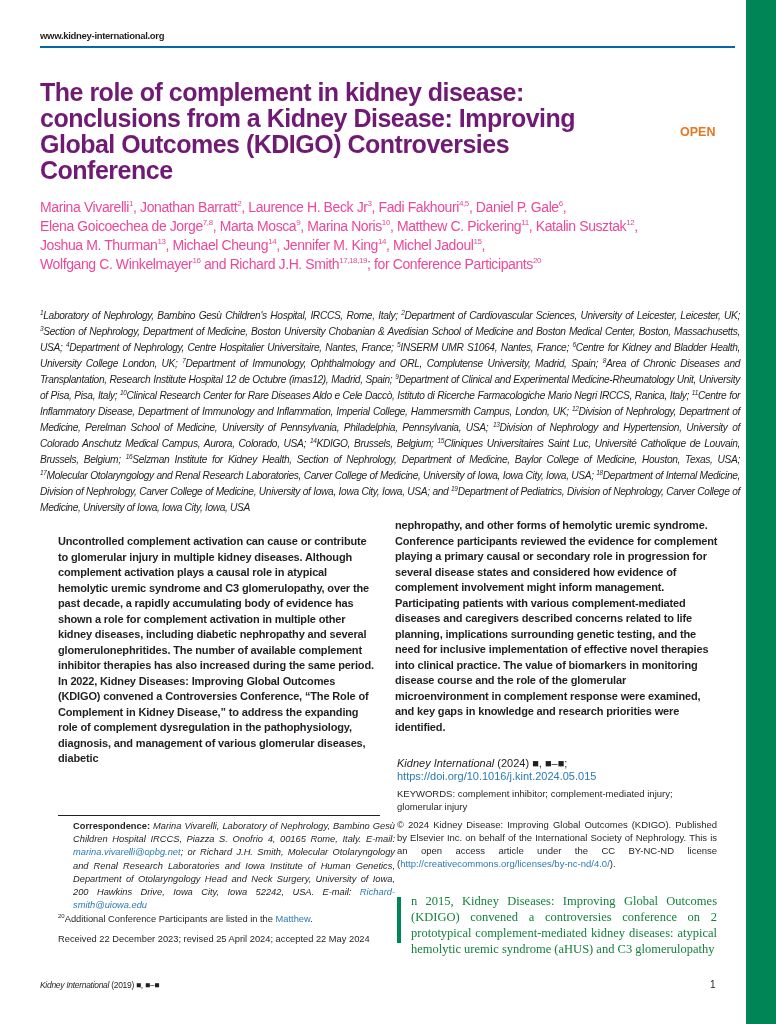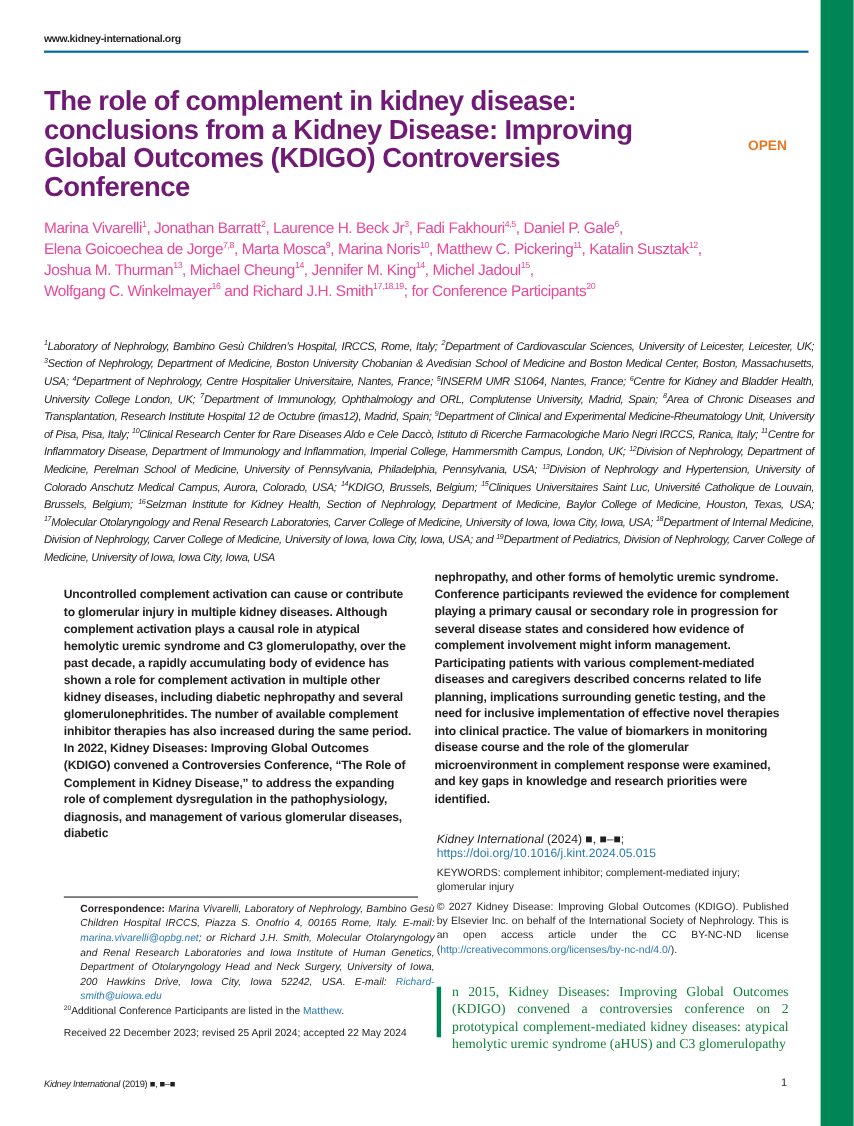--- a/index.html
+++ b/index.html
@@ -62,21 +62,21 @@
 <div class="abstract-col abstract-left">Uncontrolled complement activation can cause or contribute to glomerular injury in multiple kidney diseases. Although complement activation plays a causal role in atypical hemolytic uremic syndrome and C3 glomerulopathy, over the past decade, a rapidly accumulating body of evidence has shown a role for complement activation in multiple other kidney diseases, including diabetic nephropathy and several glomerulonephritides. The number of available complement inhibitor therapies has also increased during the same period. In 2022, Kidney Diseases: Improving Global Outcomes (KDIGO) convened a Controversies Conference, “The Role of Complement in Kidney Disease,” to address the expanding role of complement dysregulation in the pathophysiology, diagnosis, and management of various glomerular diseases, diabetic</div>
 <div class="abstract-col abstract-right">nephropathy, and other forms of hemolytic uremic syndrome. Conference participants reviewed the evidence for complement playing a primary causal or secondary role in progression for several disease states and considered how evidence of complement involvement might inform management. Participating patients with various complement-mediated diseases and caregivers described concerns related to life planning, implications surrounding genetic testing, and the need for inclusive implementation of effective novel therapies into clinical practice. The value of biomarkers in monitoring disease course and the role of the glomerular microenvironment in complement response were examined, and key gaps in knowledge and research priorities were identified.</div>
 
 <div class="citation">
   <span class="journal">Kidney International</span><span> (2024) ■, ■–■; </span><span class="link">https://doi.org/10.1016/j.kint.2024.05.015</span>
 </div>
 
 <div class="keywords">KEYWORDS: complement inhibitor; complement-mediated injury; glomerular injury</div>
 
 <div class="copyright">
-  <span>© 2027 Kidney Disease: Improving Global Outcomes (KDIGO). Published by Elsevier Inc. on behalf of the International Society of Nephrology. This is an open access article under the CC BY-NC-ND license (</span><span class="link">http://creativecommons.org/licenses/by-nc-nd/4.0/</span><span>).</span>
+  <span>© 2024 Kidney Disease: Improving Global Outcomes (KDIGO). Published by Elsevier Inc. on behalf of the International Society of Nephrology. This is an open access article under the CC BY-NC-ND license (</span><span class="link">http://creativecommons.org/licenses/by-nc-nd/4.0/</span><span>).</span>
 </div>
 
 <div class="intro">
   <span class="dropcap"></span>
   <span>n 2015, Kidney Diseases: Improving Global Outcomes (KDIGO) convened a controversies conference on 2 prototypical complement-mediated kidney diseases: atypical hemolytic uremic syndrome (aHUS) and C3 glomerulopathy</span>
 </div>
 
 <div class="footnote-rule"></div>
 <div class="correspondence">
   <span class="label">Correspondence: </span><span>Marina Vivarelli, Laboratory of Nephrology, Bambino Gesù Children Hospital IRCCS, Piazza S. Onofrio 4, 00165 Rome, Italy. E-mail: </span><span class="link">marina.vivarelli@opbg.net</span><span>; or Richard J.H. Smith, Molecular Otolaryngology and Renal Research Laboratories and Iowa Institute of Human Genetics, Department of Otolaryngology Head and Neck Surgery, University of Iowa, 200 Hawkins Drive, Iowa City, Iowa 52242, USA. E-mail: </span><span class="link">Richard-smith@uiowa.edu</span>

